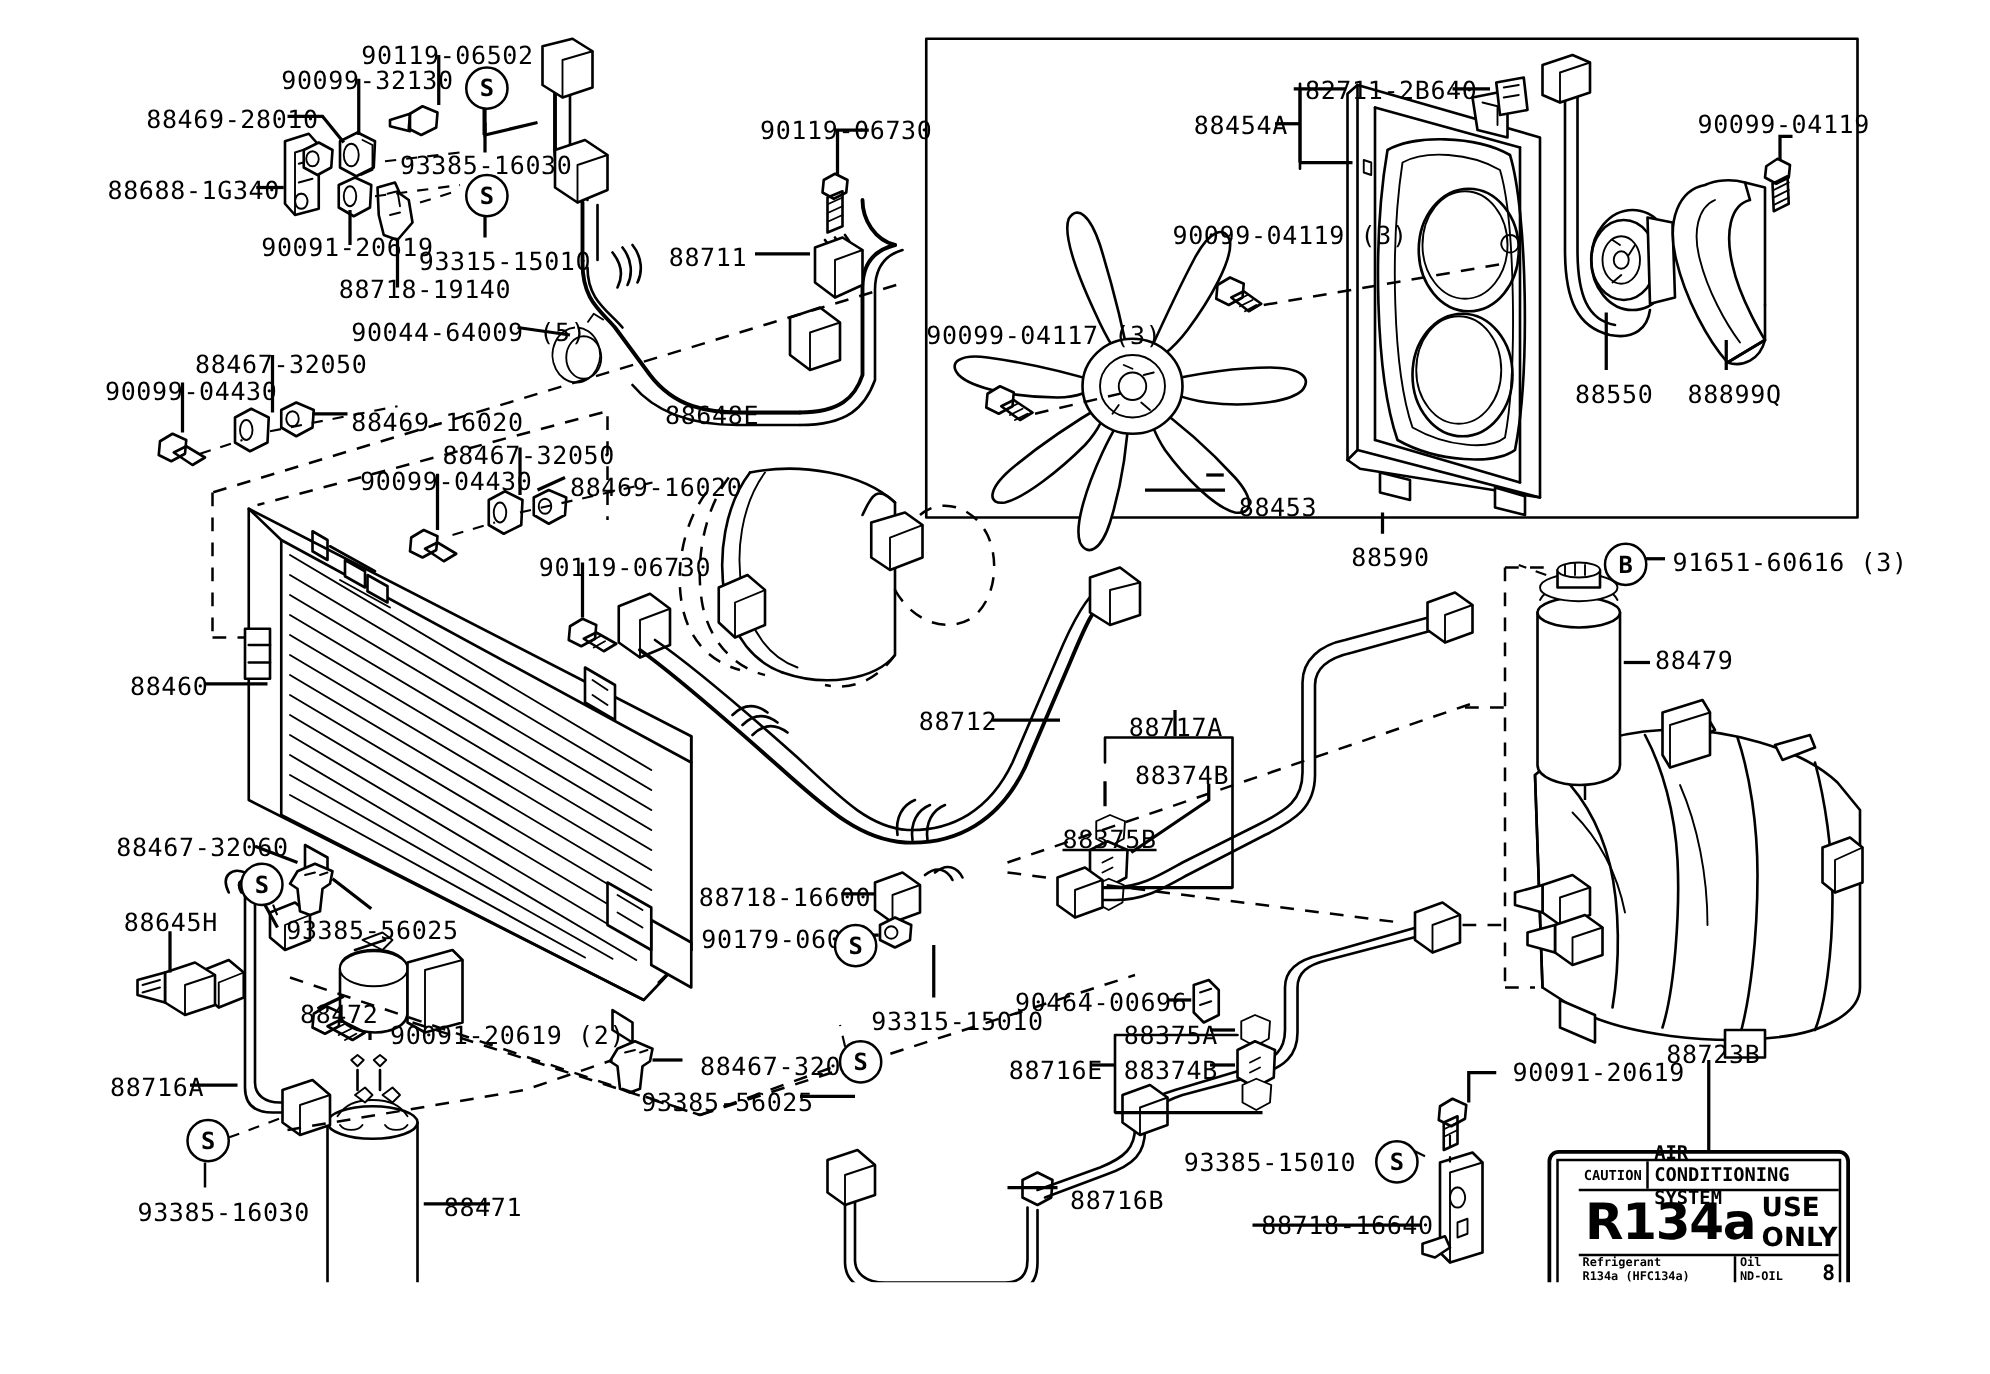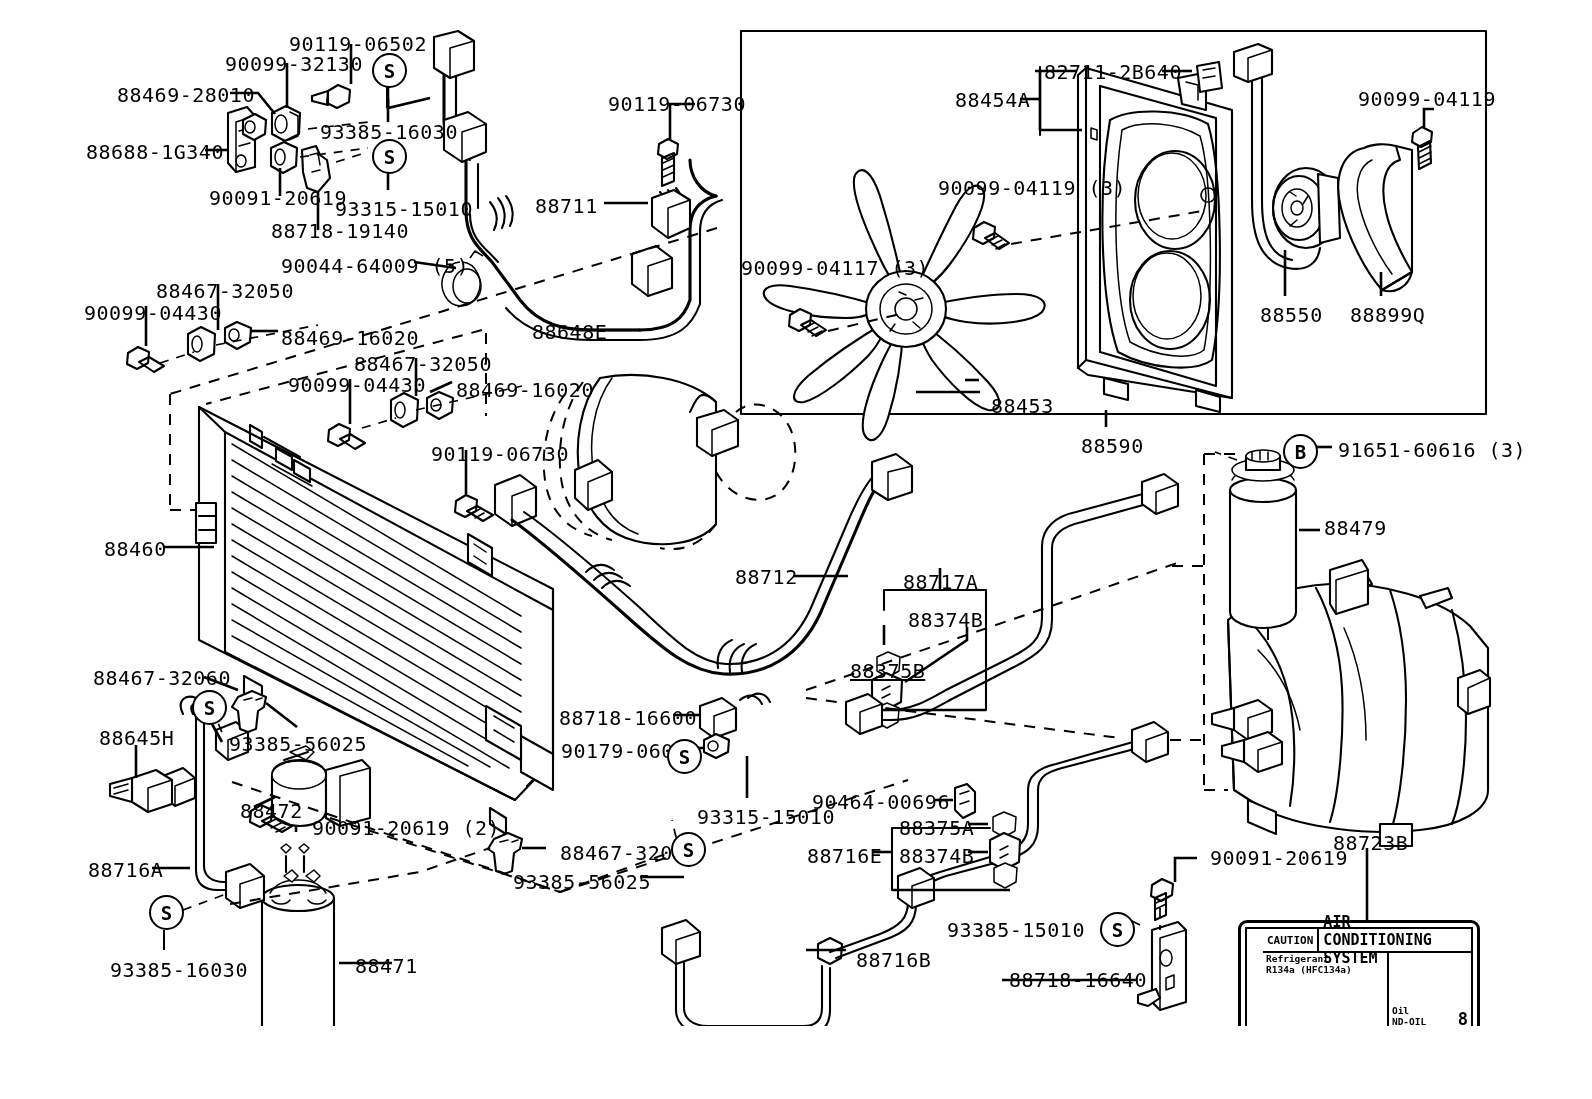--- a/index.html
+++ b/index.html
@@ -658,20 +658,24 @@
       <div class="cmark" style="left: 1100px; top: 912px;">S</div>
       <div class="cmark" style="left: 1283px; top: 434px;">B</div>
     </div>
 
 <div id="decal">
   <div class="inner">
     <div class="r1">
       <div class="c1">CAUTION</div>
       <div class="c2">AIR CONDITIONING SYSTEM</div>
     </div>
+    <div class="r2">
+      <span class="big">R134a</span>
+      <span class="use">USE ONLY</span>
+    </div>
     <div class="r3">
       <div class="c1">
         <div>Refrigerant</div>
         <div>R134a (HFC134a)</div>
       </div>
       <div class="c2">
         <div class="oil">
           <div>Oil</div>
           <div>ND-OIL</div>
         </div>

